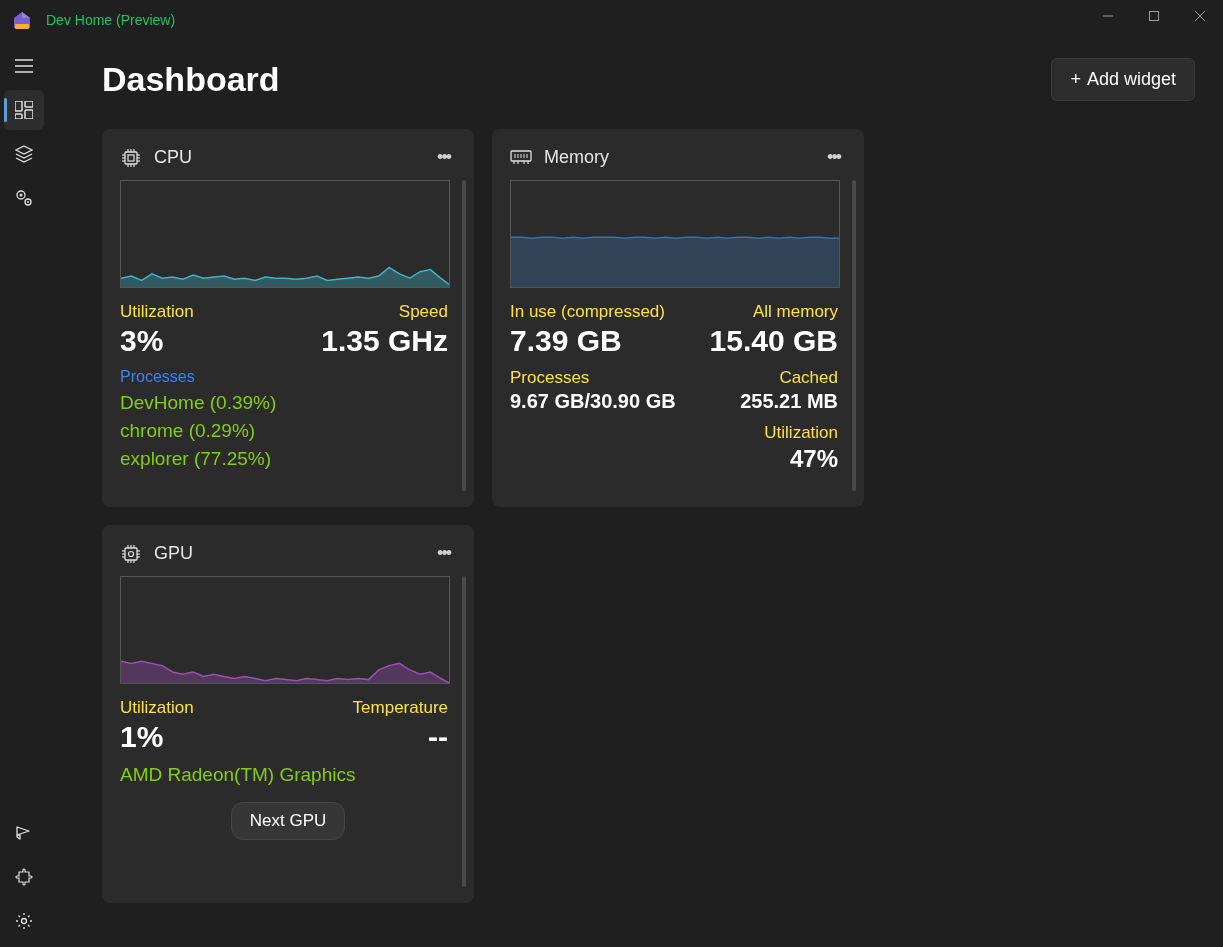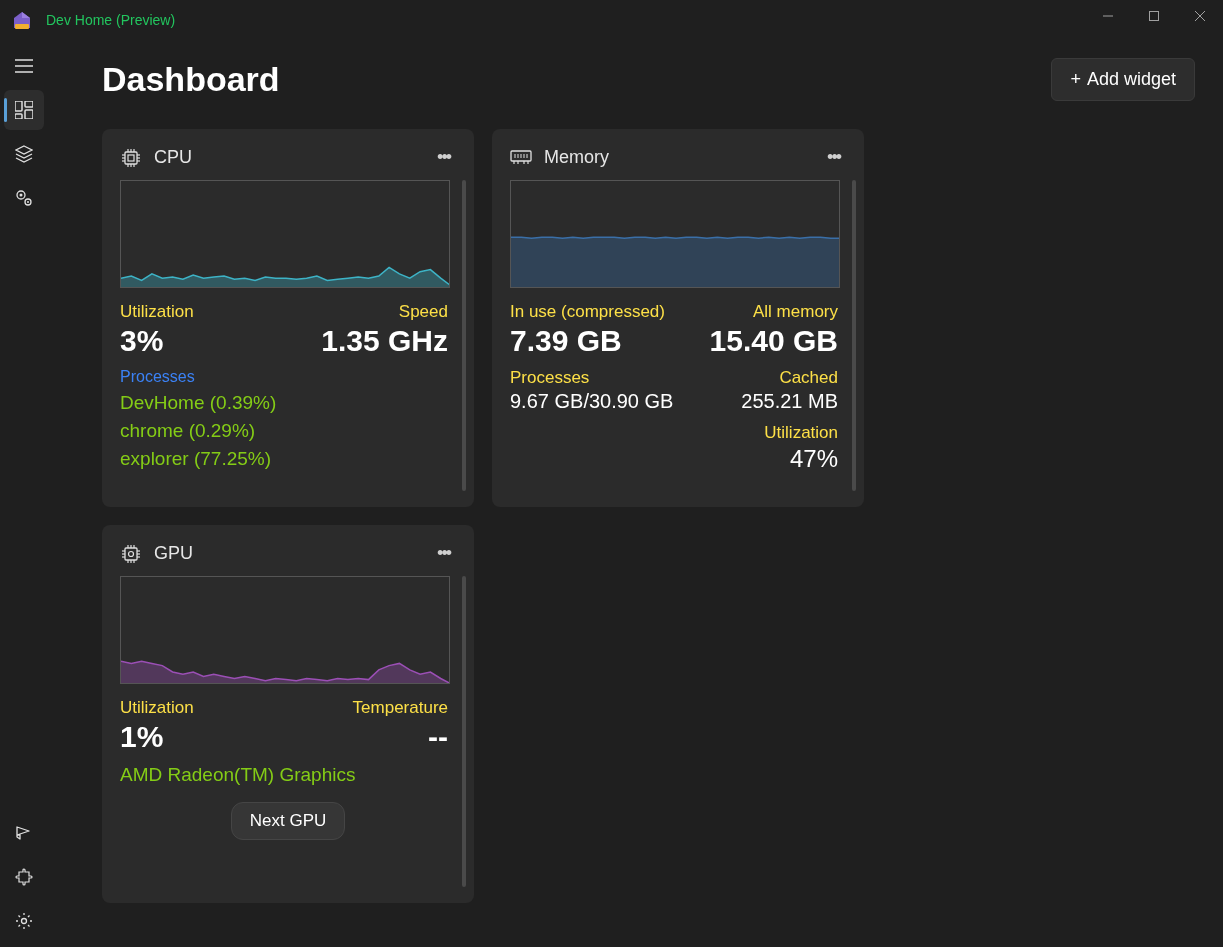--- a/index.html
+++ b/index.html
@@ -207,21 +207,21 @@
   font-weight: 400;
 }
 .metric-value-lg {
   font-size: 30px;
   font-weight: 600;
   color: #ffffff;
   margin-top: 2px;
 }
 .metric-value-md {
   font-size: 20px;
-  font-weight: 400;
+  font-weight: 700;
   color: #ffffff;
   margin-top: 2px;
 }
 .section-label {
   font-size: 16px;
   color: #3b82f6;
   margin-bottom: 6px;
 }
 .process-list {
   display: flex;

